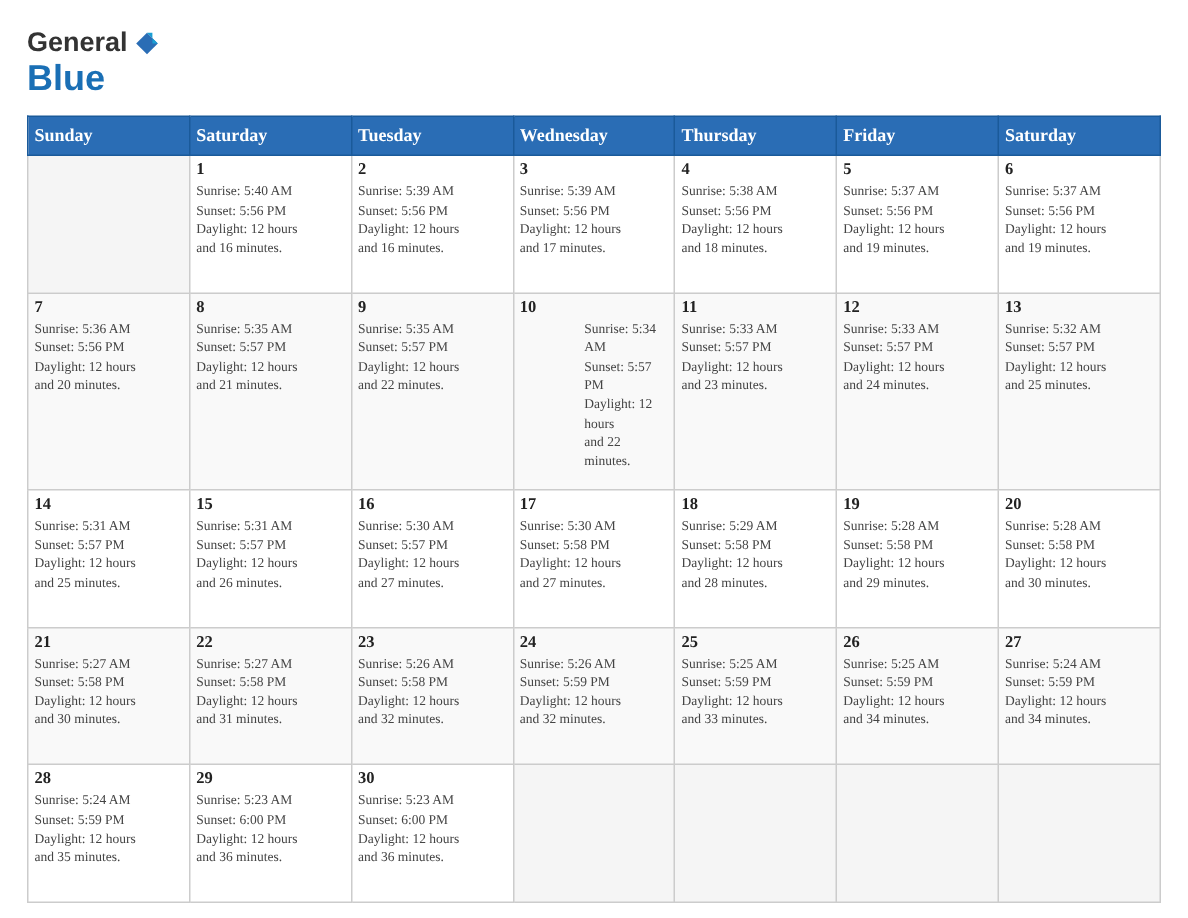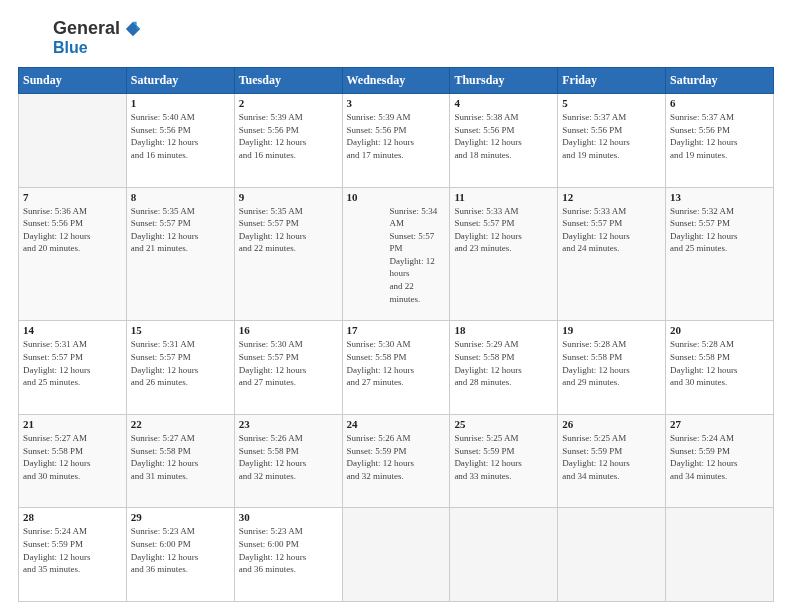--- a/index.html
+++ b/index.html
@@ -15,39 +15,38 @@
       height: 612px;
       padding: 18px 18px 10px 18px;
       display: flex;
       flex-direction: column;
     }
     .header {
       display: flex;
       justify-content: space-between;
       align-items: flex-start;
       margin-bottom: 10px;
-      margin-left: 35px;
     }
     .logo {
       display: flex;
       flex-direction: column;
       align-items: flex-start;
     }
     .logo-text {
       display: flex;
       align-items: center;
       gap: 2px;
     }
     .logo-general {
       font-size: 18px;
       font-weight: bold;
       color: #333;
     }
     .logo-blue {
-      font-size: 16px;
+      font-size: 24px;
       font-weight: bold;
       color: #1a6fb5;
     }
     .logo-icon {
       width: 18px;
       height: 18px;
       margin-left: 2px;
     }
     .title-block {
       text-align: right;

